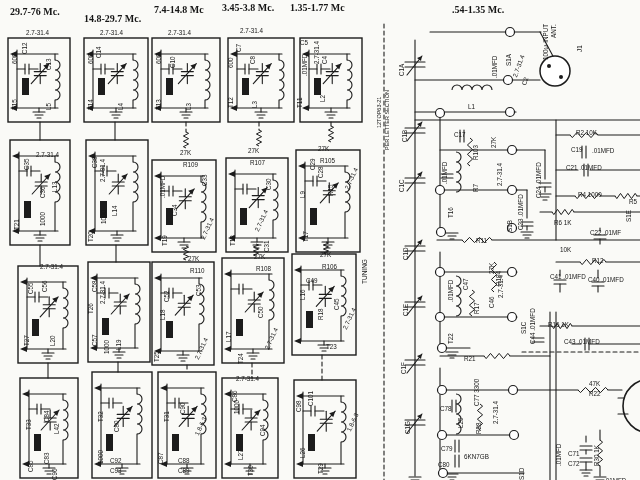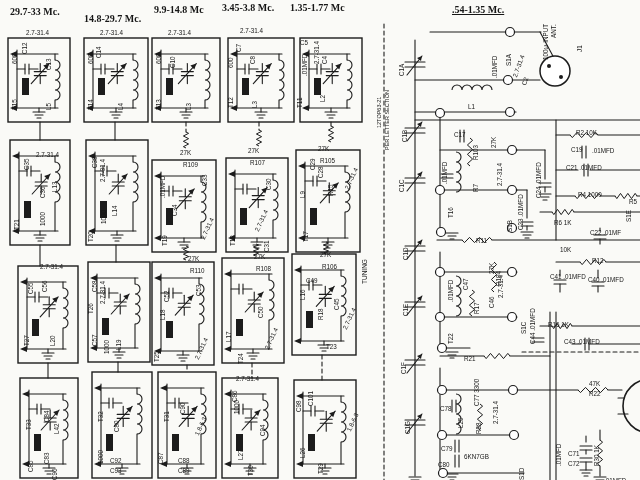--- a/index.html
+++ b/index.html
@@ -696,26 +696,26 @@
       <circle cx="442" cy="348" r="4.5" fill="#fff" stroke="#1c1c1c" stroke-width="1.2"></circle>
       <circle cx="512" cy="272" r="4.5" fill="#fff" stroke="#1c1c1c" stroke-width="1.2"></circle>
       <circle cx="512" cy="317" r="4.5" fill="#fff" stroke="#1c1c1c" stroke-width="1.2"></circle>
       <circle cx="442" cy="390" r="4.5" fill="#fff" stroke="#1c1c1c" stroke-width="1.2"></circle>
       <circle cx="442" cy="435" r="4.5" fill="#fff" stroke="#1c1c1c" stroke-width="1.2"></circle>
       <circle cx="443" cy="473" r="4.5" fill="#fff" stroke="#1c1c1c" stroke-width="1.2"></circle>
       <circle cx="513" cy="390" r="4.5" fill="#fff" stroke="#1c1c1c" stroke-width="1.2"></circle>
       <circle cx="514" cy="435" r="4.5" fill="#fff" stroke="#1c1c1c" stroke-width="1.2"></circle>
     </svg>
   <div id="labels">
-      <span class="band" style="left: 10px; top: 7px; font-size: 10px;">29.7-33 Mc.</span>
+      <span class="band" style="left: 10px; top: 7px; font-size: 10px;">29.7-76 Mc.</span>
       <span class="band" style="left: 84px; top: 14px; font-size: 10px; text-align: center;">14.8-29.7 Mc.</span>
-      <span class="band" style="left: 154px; top: 5px; font-size: 10px;">9.9-14.8 Mc</span>
+      <span class="band" style="left: 154px; top: 5px; font-size: 10px;">7.4-14.8 Mc</span>
       <span class="band" style="left: 222px; top: 3px; font-size: 10px;">3.45-3.8 Mc.</span>
       <span class="band" style="left: 290px; top: 3px; font-size: 10px;">1.35-1.77 Mc</span>
-      <span class="band" style="left: 452px; top: 5px; font-size: 10px; text-decoration: underline;">.54-1.35 Mc.</span>
+      <span class="band" style="left: 452px; top: 5px; font-size: 10px;">.54-1.35 Mc.</span>
       <span style="left: 26px; top: 30px; font-size: 6.3px;">2.7-31.4</span>
       <span style="left: 22px; top: 54px; font-size: 6.3px; transform: rotate(-90deg);">C12</span>
       <span style="left: 12px; top: 64px; font-size: 6.3px; transform: rotate(-90deg);">600</span>
       <span style="left: 46px; top: 70px; font-size: 6.3px; transform: rotate(-90deg);">C13</span>
       <span style="left: 12px; top: 110px; font-size: 6.3px; transform: rotate(-90deg);">T15</span>
       <span style="left: 46px; top: 110px; font-size: 6.3px; transform: rotate(-90deg);">L5</span>
       <span style="left: 100px; top: 30px; font-size: 6.3px;">2.7-31.4</span>
       <span style="left: 88px; top: 64px; font-size: 6.3px; transform: rotate(-90deg);">600</span>
       <span style="left: 96px; top: 58px; font-size: 6.3px; transform: rotate(-90deg);">C14</span>
       <span style="left: 88px; top: 110px; font-size: 6.3px; transform: rotate(-90deg);">T14</span>

